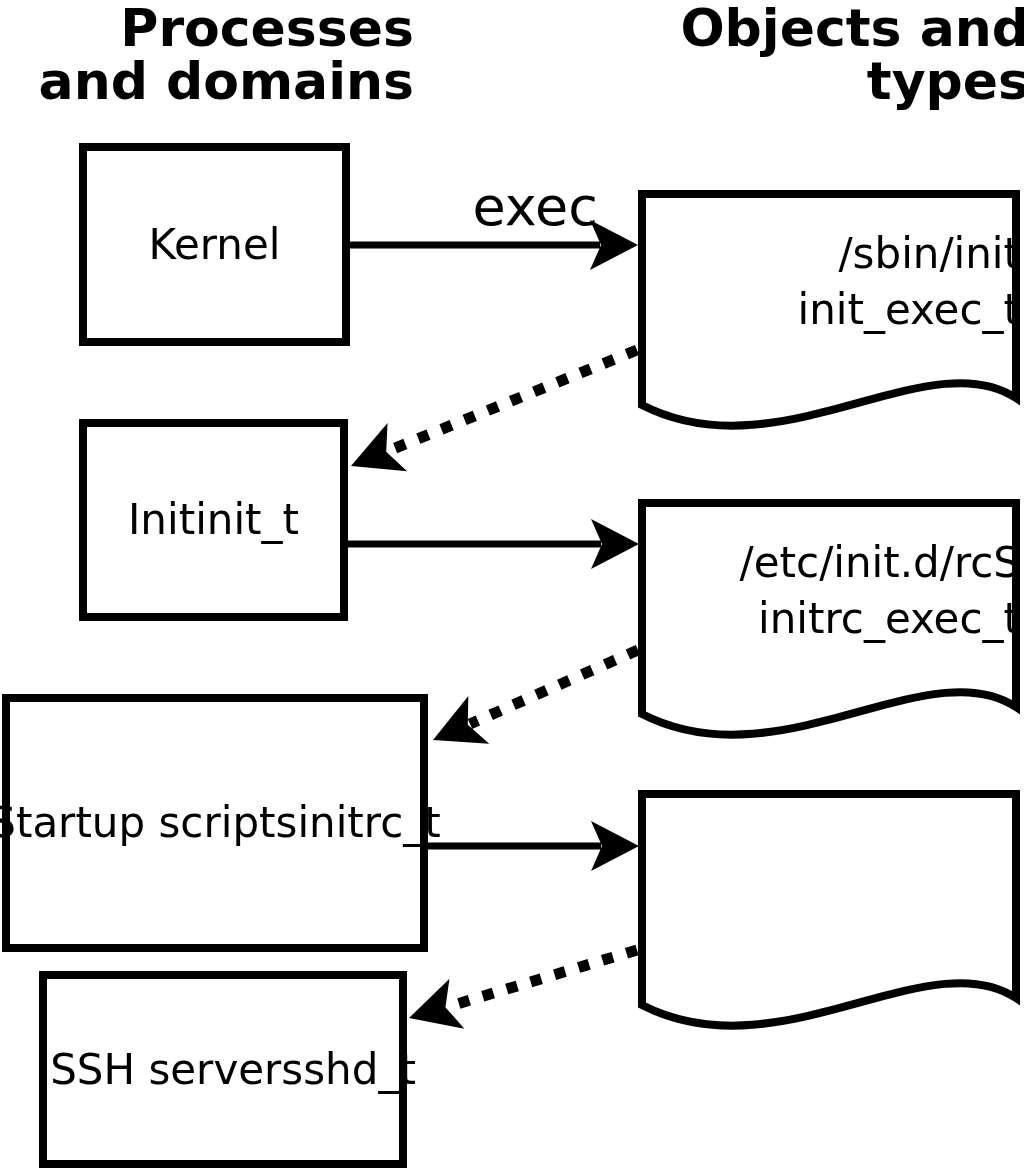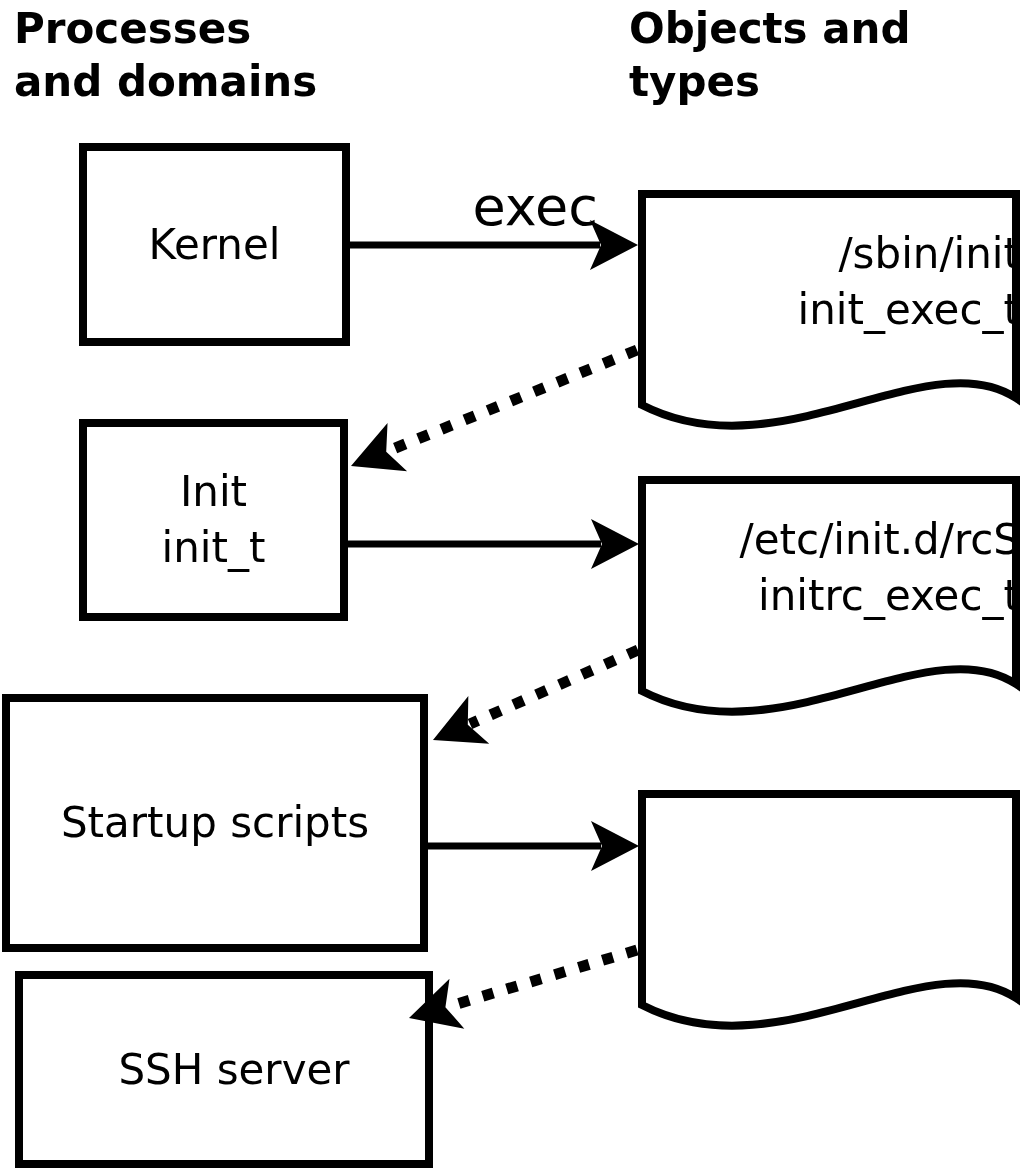--- a/index.html
+++ b/index.html
@@ -8,33 +8,32 @@
     width: 1024px;
     height: 1173px;
     background: var(--bg-color, #ffffff);
     font-family: "DejaVu Sans", "Liberation Sans", sans-serif;
     color: var(--text-color, #000000);
     overflow: hidden;
   }
   .col-header {
     position: absolute;
     width: 400px;
-    text-align: left;
+    text-align: right;
     font-weight: bold;
-    font-size: 42px;
+    font-size: 52px;
     line-height: 53px;
     white-space: nowrap;
   }
   .process-box {
     position: absolute;
     box-sizing: border-box;
     border: 8px solid var(--stroke-color, #000000);
     background: var(--bg-color, #ffffff);
     display: flex;
-    flex-direction: column;
     align-items: center;
     justify-content: center;
     z-index: 2;
   }
   .box-line {
     font-size: 42px;
     line-height: 56px;
     white-space: nowrap;
   }
   .object-doc {
@@ -110,37 +109,39 @@
     <div class="box-line">Kernel</div>
   </div>
 
   <div class="process-box" style="left:79px; top:419px; width:269px; height:202px;">
     <div class="box-line">Init</div>
     <div class="box-line">init_t</div>
   </div>
 
   <div class="process-box" style="left:2px; top:694px; width:426px; height:258px;">
     <div class="box-line">Startup scripts</div>
-  </div>
-
-  <div class="process-box" style="left:15px; top:971px; width:418px; height:197px;padding-left:20px;">
+    <div class="box-line">initrc_t</div>
+  </div>
+
+  <div class="process-box" style="left:39px; top:971px; width:368px; height:197px;padding-left:20px;">
     <div class="box-line">SSH server</div>
+    <div class="box-line">sshd_t</div>
   </div>
 
   <div class="object-doc" style="left:638px; top:190px;">
     <svg width="382" height="250" viewBox="0 0 382 250">
       <path class="doc-shape-path" d="M 4 4 L 378 4 L 378 208 C 290 150 140 285 4 215 Z"></path>
     </svg>
     <div class="doc-text">
       <div class="box-line">/sbin/init</div>
       <div class="box-line">init_exec_t</div>
     </div>
   </div>
 
-  <div class="object-doc" style="left:638px; top:476px;">
+  <div class="object-doc" style="left:638px; top:499px;">
     <svg width="382" height="250" viewBox="0 0 382 250">
       <path class="doc-shape-path" d="M 4 4 L 378 4 L 378 208 C 290 150 140 285 4 215 Z"></path>
     </svg>
     <div class="doc-text">
       <div class="box-line">/etc/init.d/rcS</div>
       <div class="box-line">initrc_exec_t</div>
     </div>
   </div>
 
   <div class="object-doc" style="left:638px; top:790px;">

